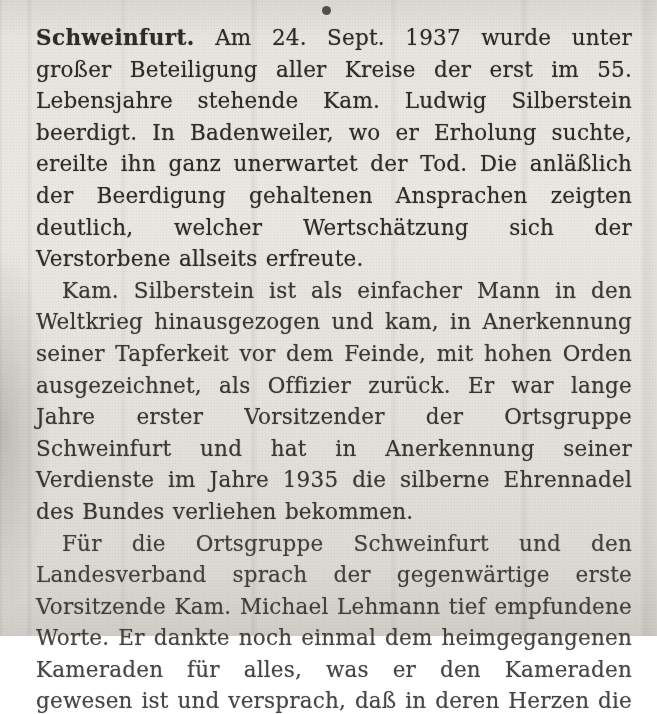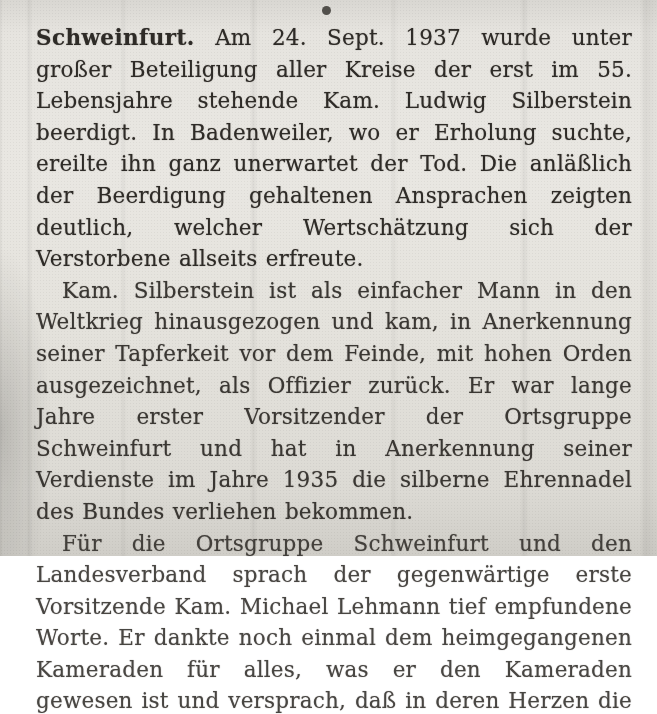--- a/index.html
+++ b/index.html
@@ -9,21 +9,21 @@
   }
   body {
     width: 657px;
     height: 714px;
     overflow: hidden;
     font-family: "DejaVu Serif", serif;
   }
   #scan {
     position: relative;
     width: 657px;
-    height: 556px;
+    height: 636px;
     background:
       
       linear-gradient(90deg,
         rgba(0,0,0,0.06) 0px, rgba(0,0,0,0.00) 3px,
         rgba(0,0,0,0.00) 26px, rgba(0,0,0,0.05) 29px,
         rgba(0,0,0,0.00) 33px, rgba(0,0,0,0.00) 120px,
         rgba(0,0,0,0.04) 123px, rgba(0,0,0,0.00) 127px,
         rgba(0,0,0,0.00) 250px, rgba(0,0,0,0.05) 253px,
         rgba(0,0,0,0.00) 258px, rgba(0,0,0,0.00) 390px,
         rgba(0,0,0,0.04) 393px, rgba(0,0,0,0.00) 398px,

